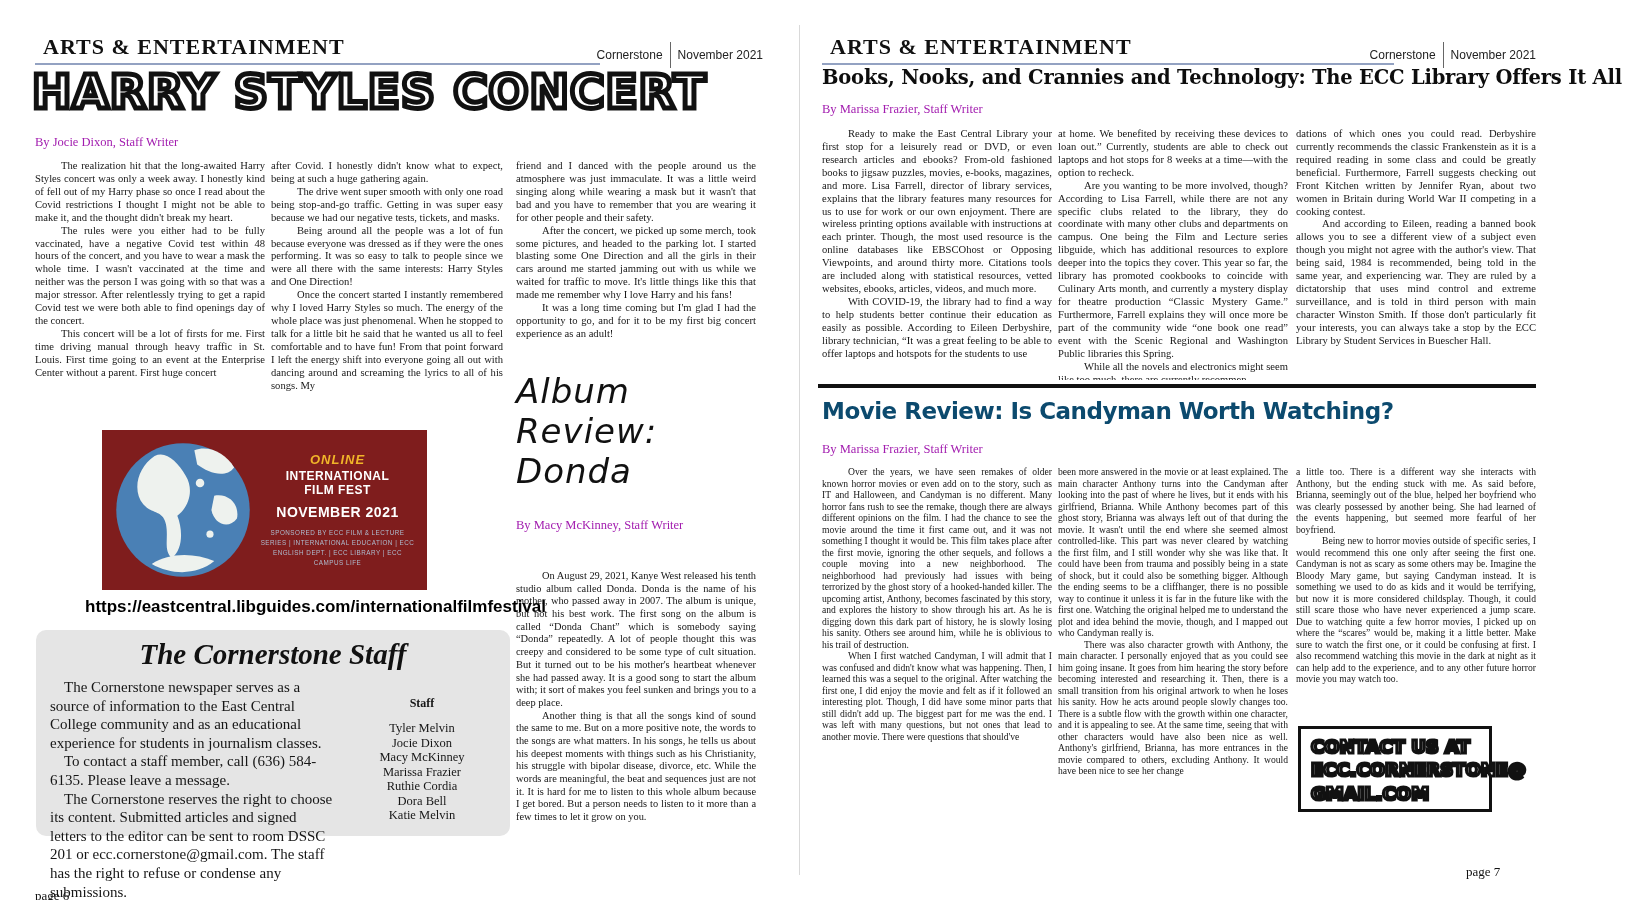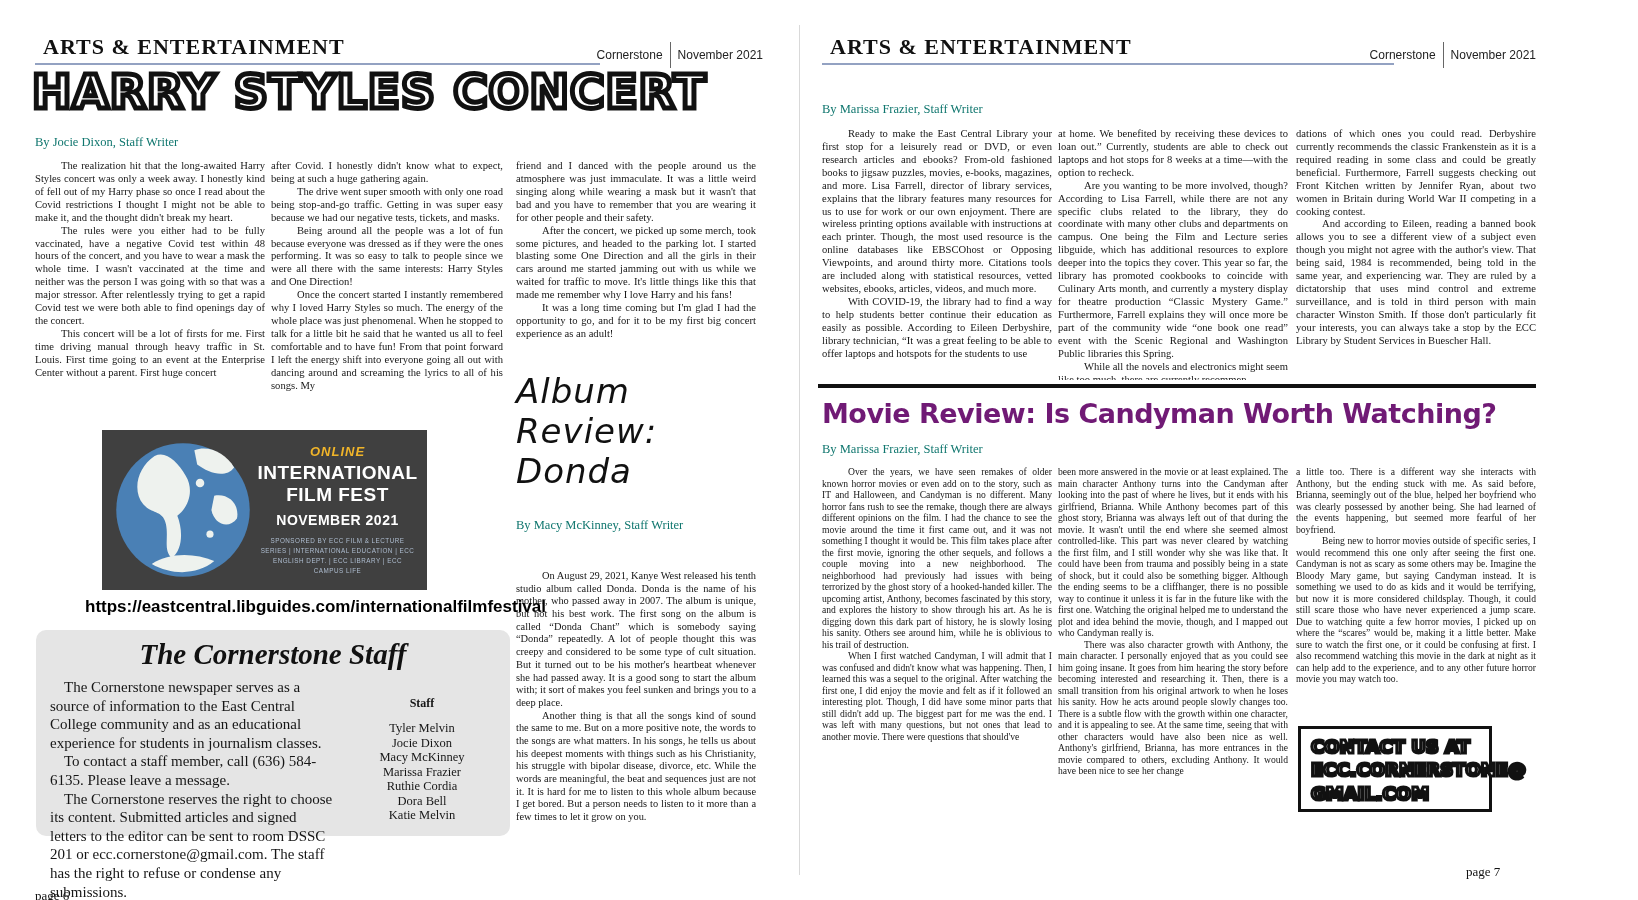--- a/index.html
+++ b/index.html
@@ -19,41 +19,41 @@
   .brandline{position:absolute;top:42px;right:2px;display:flex;align-items:center;gap:7px;
              font-family:"Liberation Sans",sans-serif;font-size:12px;color:#222;}
   .vline{display:inline-block;width:1px;height:26px;background:#666;}
 
   
   .display-outline{font-family:"DejaVu Sans",sans-serif;font-weight:800;color:#111;
                    -webkit-text-fill-color:#fff;-webkit-text-stroke:5px #111;
                    white-space:nowrap;}
   .harry-headline{position:absolute;left:2px;top:64px;font-size:47px;letter-spacing:1px;}
 
-  .byline{position:absolute;font-size:12.5px;color:#0f766e;}
+  .byline{position:absolute;font-size:12.5px;color:#a21caf;}
 
   .colbox{position:absolute;overflow:hidden;text-align:justify;}
   .colbox p{margin:0;text-indent:26px;}
   .colbox p.cont{text-indent:0;}
   .body-md{font-size:10.6px;line-height:1.22;}
   .body-sm{font-size:9.6px;line-height:1.2;}
 
   
   .album-title{position:absolute;left:486px;top:372px;font-family:"DejaVu Sans",sans-serif;
                font-style:italic;font-size:34px;line-height:1.17;letter-spacing:1px;color:#111;}
   .album-byline{left:486px;top:518px;}
   .album-body{left:486px;top:546px;width:240px;height:298px;}
 
   
-  .filmfest{position:absolute;left:72px;top:430px;width:325px;height:160px;background:#404040;
+  .filmfest{position:absolute;left:72px;top:430px;width:325px;height:160px;background:#7f1d1d;
             display:flex;align-items:center;}
   .globe{margin-left:10px;width:142px;height:142px;flex:0 0 auto;}
   .ff-text{flex:1;text-align:center;font-family:"Liberation Sans",sans-serif;color:#fff;padding-right:6px;}
   .ff-online{color:#f0b429;font-style:italic;font-weight:bold;font-size:13px;letter-spacing:1px;}
-  .ff-title{font-weight:bold;font-size:19px;line-height:1.15;margin-top:3px;letter-spacing:.5px;}
+  .ff-title{font-weight:bold;font-size:12px;line-height:1.15;margin-top:3px;letter-spacing:.5px;}
   .ff-date{font-weight:bold;font-size:14px;margin-top:6px;letter-spacing:.5px;}
   .ff-sponsors{margin-top:8px;font-size:6.3px;letter-spacing:.5px;line-height:1.6;color:#aebdd0;
                text-transform:uppercase;padding:0 6px;}
   .film-url{position:absolute;left:55px;top:597px;width:360px;text-align:center;
             font-family:Liberation Sans, sans-serif;font-weight:bold;font-size:17px;color:#000000;}
 
   
   .staff-box{position:absolute;left:6px;top:630px;width:474px;height:206px;background:#e5e5e5;
              border-radius:10px;}
   .staff-title{position:absolute;left:0;top:8px;width:100%;text-align:center;
@@ -67,21 +67,21 @@
 
   .pageno{position:absolute;font-size:13px;color:#111;margin-top:46px;}
   .pageno-left{left:5px;top:842px;}
   .pageno-right{left:648px;top:818px;}
 
   
   .books-headline{position:absolute;left:4px;top:66px;font-family:"DejaVu Serif",serif;
                   font-weight:bold;font-size:19.5px;letter-spacing:-0.2px;white-space:nowrap;color:#0d0d0d;}
   .thick-rule{position:absolute;left:0;top:384px;width:718px;height:4px;background:#111;}
   .movie-headline{position:absolute;left:4px;top:398px;font-family:"DejaVu Sans",sans-serif;
-                  font-weight:800;font-size:27px;letter-spacing:-0.5px;white-space:nowrap;color:#701a75;}
+                  font-weight:800;font-size:23px;letter-spacing:-0.5px;white-space:nowrap;color:#0c4a6e;}
 
   
   .contact-box{position:absolute;left:480px;top:726px;width:194px;height:86px;border:3px solid #111;
                box-sizing:border-box;padding:6px 10px;}
   .contact-line{font-family:"DejaVu Sans",sans-serif;font-weight:800;font-size:18px;line-height:1.3;
                 color:#111;-webkit-text-fill-color:#fff;-webkit-text-stroke:3.2px #111;white-space:nowrap;}
 </style>
 </head>
 <body>
 
@@ -175,20 +175,21 @@
 
   <div class="page page-right">
     <div class="kicker" style="left:4px;">ARTS &amp; ENTERTAINMENT</div>
     <div class="brandline">
       <span>Cornerstone</span>
       <span class="vline"></span>
       <span>November 2021</span>
     </div>
     <div class="mast-rule rule-right" style="left:4px;"></div>
 
+    <h2 class="books-headline" style="margin:0;">Books, Nooks, and Crannies and Technology: The ECC Library Offers It All</h2>
     <div class="byline" style="left:4px;top:102px;">By Marissa Frazier, Staff Writer</div>
 
     <div class="colbox body-md" style="left:4px;top:128px;width:230px;height:250px;">
       <p>Ready to make the East Central Library your first stop for a leisurely read or DVD, or even research articles and ebooks? From-old fashioned books to jigsaw puzzles, movies, e-books, magazines, and more. Lisa Farrell, director of library services, explains that the library features many resources for us to use for work or our own enjoyment. There are wireless printing options available with instructions at each printer. Though, the most used resource is the online databases like EBSCOhost or Opposing Viewpoints, and around thirty more. Citations tools are included along with statistical resources, vetted websites, ebooks, articles, videos, and much more.</p>
       <p>With COVID-19, the library had to find a way to help students better continue their education as easily as possible. According to Eileen Derbyshire, library technician, “It was a great feeling to be able to offer laptops and hotspots for the students to use</p>
     </div>
     <div class="colbox body-md" style="left:240px;top:128px;width:230px;height:252px;">
       <p class="cont">at home. We benefited by receiving these devices to loan out.” Currently, students are able to check out laptops and hot stops for 8 weeks at a time—with the option to recheck.</p>
       <p>Are you wanting to be more involved, though? According to Lisa Farrell, while there are not any specific clubs related to the library, they do coordinate with many other clubs and departments on campus. One being the Film and Lecture series libguide, which has additional resources to explore deeper into the topics they cover. This year so far, the library has promoted cookbooks to coincide with Culinary Arts month, and currently a mystery display for theatre production “Classic Mystery Game.” Furthermore, Farrell explains they will once more be part of the community wide “one book one read” event with the Scenic Regional and Washington Public libraries this Spring.</p>
       <p>While all the novels and electronics might seem like too much, there are currently recommen-</p>

